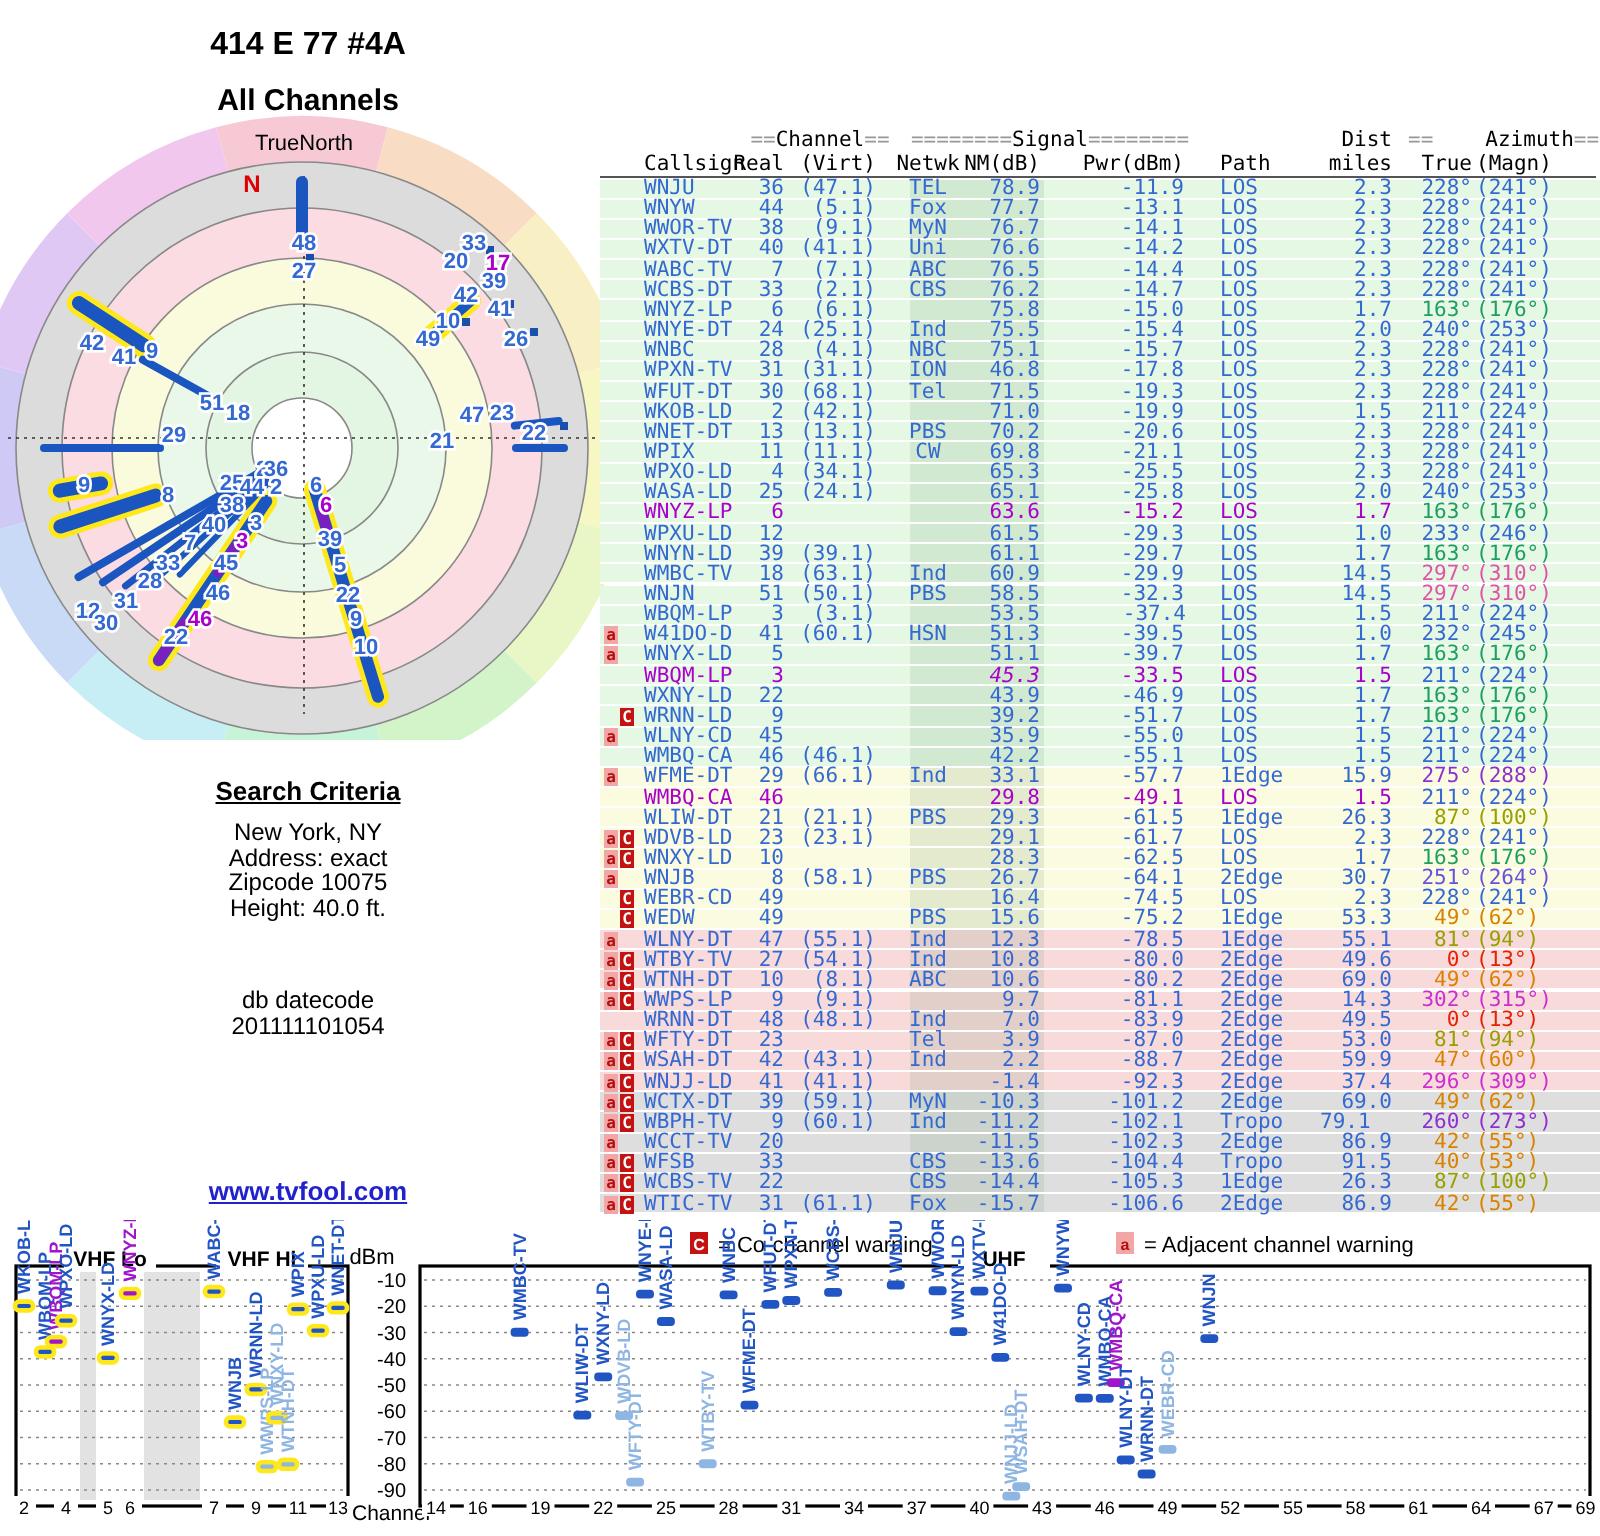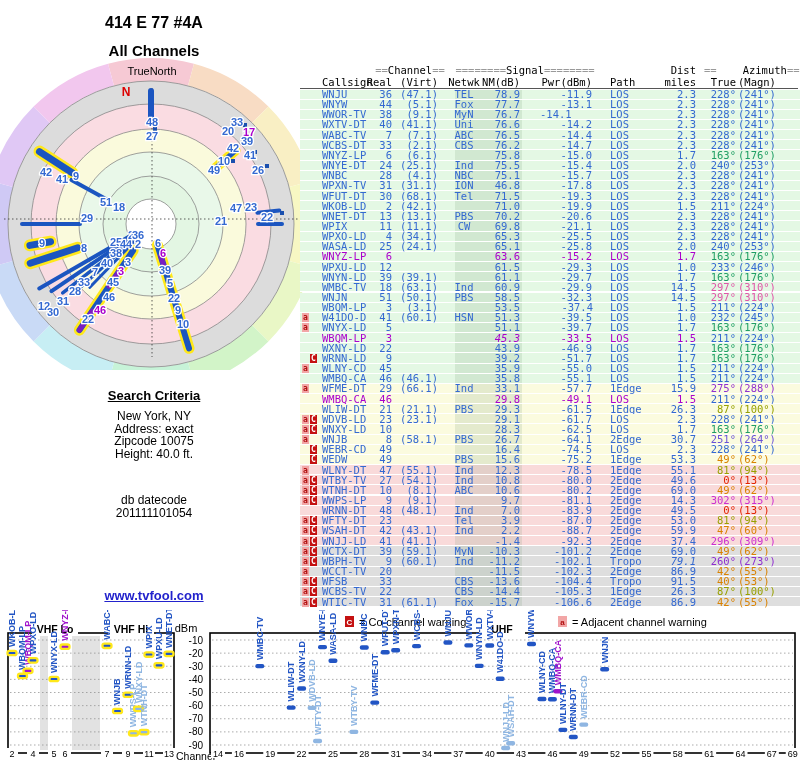--- a/index.html
+++ b/index.html
@@ -207,21 +207,21 @@
         <span style="left: 404px; width: 32px; text-align: right; color: rgb(52, 105, 209);">228°</span>
         <span style="left: 438px; width: 56px; text-align: left; color: rgb(52, 105, 209);">(241°)</span>
       </div>
       <div class="tbl-row z-g" style="top: 49.8px;">
         <div class="nmband"></div>
         <span style="left: 22px; width: 60px; text-align: left; color: rgb(52, 105, 209);">WWOR-TV</span>
         <span style="left: 66px; width: 26px; text-align: right; color: rgb(52, 105, 209);">38</span>
         <span style="left: 94px; width: 44px; text-align: right; color: rgb(52, 105, 209);">(9.1)</span>
         <span style="left: 146px; width: 36px; text-align: center; color: rgb(52, 105, 209);">MyN</span>
         <span style="left: 182px; width: 38px; text-align: right; color: rgb(52, 105, 209);">76.7</span>
-        <span style="left: 240px; width: 52px; text-align: left; color: rgb(52, 105, 209);">-14.1</span>
+        <span style="left: 240px; width: 52px; text-align: right; color: rgb(52, 105, 209);">-14.1</span>
         <span style="left: 310px; width: 42px; text-align: left; color: rgb(52, 105, 209);">LOS</span>
         <span style="left: 360px; width: 36px; text-align: right; color: rgb(52, 105, 209);">2.3</span>
         <span style="left: 404px; width: 32px; text-align: right; color: rgb(52, 105, 209);">228°</span>
         <span style="left: 438px; width: 56px; text-align: left; color: rgb(52, 105, 209);">(241°)</span>
       </div>
       <div class="tbl-row z-g" style="top: 59.95px;">
         <div class="nmband"></div>
         <span style="left: 22px; width: 60px; text-align: left; color: rgb(52, 105, 209);">WXTV-DT</span>
         <span style="left: 66px; width: 26px; text-align: right; color: rgb(52, 105, 209);">40</span>
         <span style="left: 94px; width: 44px; text-align: right; color: rgb(52, 105, 209);">(41.1)</span>
@@ -548,21 +548,21 @@
         <span style="left: 360px; width: 36px; text-align: right; color: rgb(52, 105, 209);">1.5</span>
         <span style="left: 404px; width: 32px; text-align: right; color: rgb(52, 105, 209);">211°</span>
         <span style="left: 438px; width: 56px; text-align: left; color: rgb(52, 105, 209);">(224°)</span>
       </div>
       <div class="tbl-row z-g" style="top: 313.7px;">
         <div class="nmband"></div>
         <span style="left: 22px; width: 60px; text-align: left; color: rgb(52, 105, 209);">WMBQ-CA</span>
         <span style="left: 66px; width: 26px; text-align: right; color: rgb(52, 105, 209);">46</span>
         <span style="left: 94px; width: 44px; text-align: right; color: rgb(52, 105, 209);">(46.1)</span>
         <span style="left: 146px; width: 36px; text-align: center; color: rgb(52, 105, 209);"></span>
-        <span style="left: 182px; width: 38px; text-align: right; color: rgb(52, 105, 209);">35.8</span>
+        <span style="left: 182px; width: 38px; text-align: right; color: rgb(52, 105, 209);">42.2</span>
         <span style="left: 240px; width: 52px; text-align: right; color: rgb(52, 105, 209);">-55.1</span>
         <span style="left: 310px; width: 42px; text-align: left; color: rgb(52, 105, 209);">LOS</span>
         <span style="left: 360px; width: 36px; text-align: right; color: rgb(52, 105, 209);">1.5</span>
         <span style="left: 404px; width: 32px; text-align: right; color: rgb(52, 105, 209);">211°</span>
         <span style="left: 438px; width: 56px; text-align: left; color: rgb(52, 105, 209);">(224°)</span>
       </div>
       <div class="tbl-row z-y" style="top: 323.85px;">
         <div class="nmband"></div>
         <div class="wa">a</div>
         <span style="left: 22px; width: 60px; text-align: left; color: rgb(52, 105, 209);">WFME-DT</span>
@@ -810,21 +810,21 @@
         <div class="nmband"></div>
         <div class="wa">a</div>
         <div class="wc">C</div>
         <span style="left: 22px; width: 60px; text-align: left; color: rgb(52, 105, 209);">WBPH-TV</span>
         <span style="left: 66px; width: 26px; text-align: right; color: rgb(52, 105, 209);">9</span>
         <span style="left: 94px; width: 44px; text-align: right; color: rgb(52, 105, 209);">(60.1)</span>
         <span style="left: 146px; width: 36px; text-align: center; color: rgb(52, 105, 209);">Ind</span>
         <span style="left: 182px; width: 38px; text-align: right; color: rgb(52, 105, 209);">-11.2</span>
         <span style="left: 240px; width: 52px; text-align: right; color: rgb(52, 105, 209);">-102.1</span>
         <span style="left: 310px; width: 42px; text-align: left; color: rgb(52, 105, 209);">Tropo</span>
-        <span style="left: 360px; width: 36px; text-align: right; color: rgb(52, 105, 209); font-style: italic;">79.1</span>
+        <span style="left: 360px; width: 36px; text-align: left; color: rgb(52, 105, 209);">79.1</span>
         <span style="left: 404px; width: 32px; text-align: right; color: rgb(143, 47, 208);">260°</span>
         <span style="left: 438px; width: 56px; text-align: left; color: rgb(143, 47, 208);">(273°)</span>
       </div>
       <div class="tbl-row z-x" style="top: 506.55px;">
         <div class="nmband"></div>
         <div class="wa">a</div>
         <span style="left: 22px; width: 60px; text-align: left; color: rgb(52, 105, 209);">WCCT-TV</span>
         <span style="left: 66px; width: 26px; text-align: right; color: rgb(52, 105, 209);">20</span>
         <span style="left: 94px; width: 44px; text-align: right; color: rgb(52, 105, 209);"></span>
         <span style="left: 146px; width: 36px; text-align: center; color: rgb(52, 105, 209);"></span>

